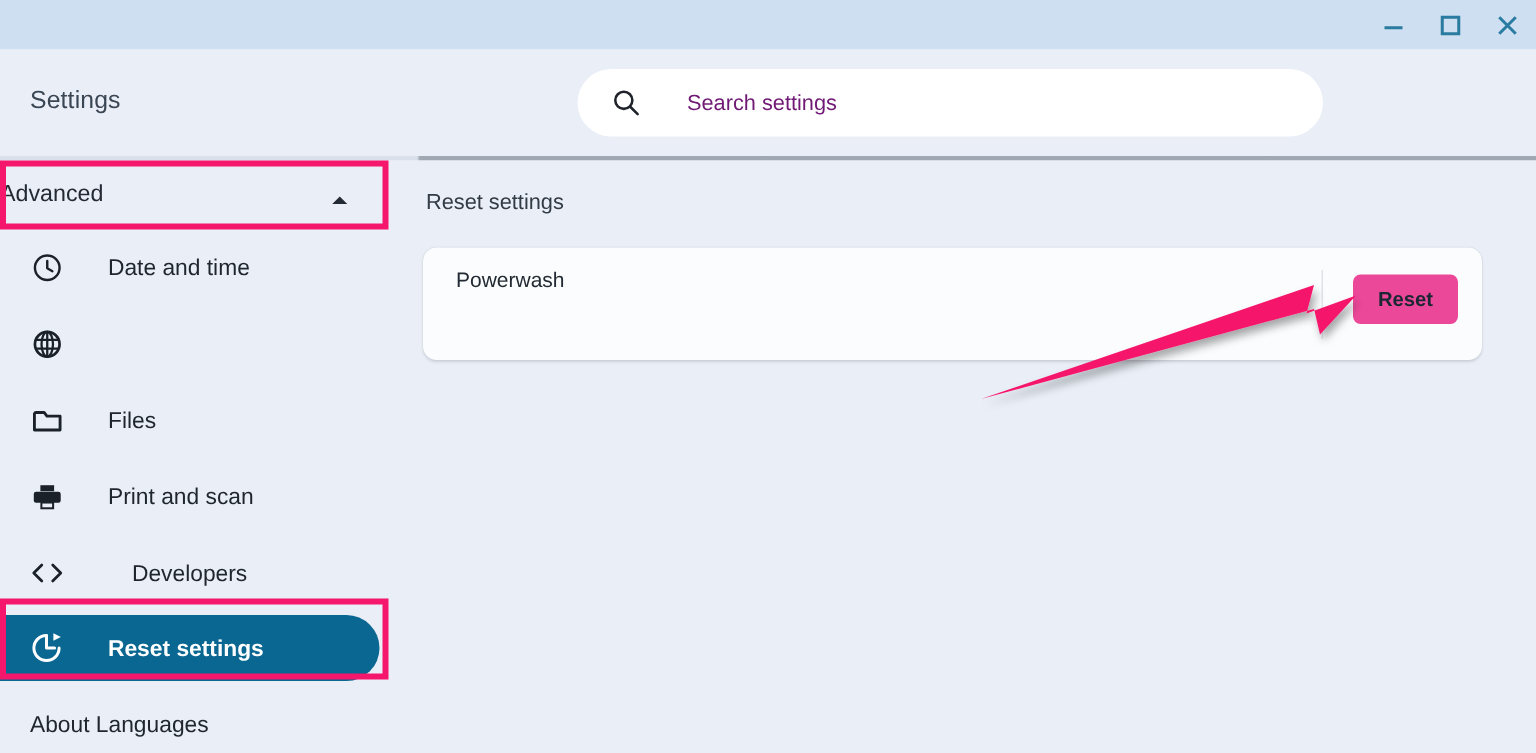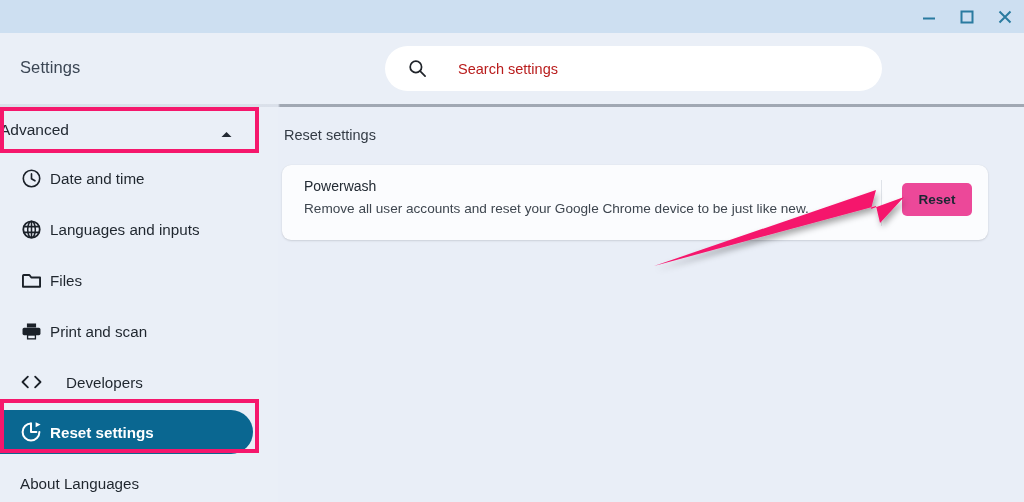--- a/index.html
+++ b/index.html
@@ -86,21 +86,21 @@
     width: 20px;
     height: 20px;
     display: flex;
     align-items: center;
     justify-content: center;
     color: #20242a;
   }
   .search-placeholder {
     margin-left: 31px;
     font-size: 14.5px;
-    color: #b91c1c;
+    color: #701a75;
   }
 
   
   .sidebar {
     position: absolute;
     left: 0;
     top: 107px;
     width: 278px;
     height: 395px;
     background: #eaeff7;
@@ -139,21 +139,21 @@
   .nav-item .nav-icon {
     width: 26px;
     height: 24px;
     display: flex;
     align-items: center;
     justify-content: center;
     color: #1b2129;
     flex: 0 0 auto;
   }
   .nav-item .nav-label {
-    margin-left: 6px;
+    margin-left: 28px;
     font-size: 15.2px;
     color: #1f262e;
   }
   .nav-item.selected {
     background: #0a6791;
     border-top-right-radius: 22px;
     border-bottom-right-radius: 22px;
     width: 253px;
   }
   .nav-item.selected .nav-icon,
@@ -319,21 +319,20 @@
     </div>
 
     <div class="nav-item" style="top:100px;">
       <span class="nav-icon">
         <svg width="21" height="21" viewBox="0 0 22 22">
           <circle cx="11" cy="11" r="8.6" fill="none" stroke="currentColor" stroke-width="1.9"></circle>
           <ellipse cx="11" cy="11" rx="4" ry="8.6" fill="none" stroke="currentColor" stroke-width="1.6"></ellipse>
           <path d="M2.7 8 H19.3 M2.7 14 H19.3 M11 2.4 V19.6" stroke="currentColor" stroke-width="1.6" fill="none"></path>
         </svg>
       </span>
-      <span class="nav-label">Languages and inputs</span>
     </div>
 
     <div class="nav-item" style="top:202px;">
       <span class="nav-icon">
         <svg width="21" height="21" viewBox="0 0 22 22">
           <rect x="6.2" y="2.6" width="9.6" height="4.2" fill="currentColor"></rect>
           <rect x="1.6" y="7.2" width="18.8" height="7.6" rx="1.6" fill="currentColor"></rect>
           <rect x="6.2" y="14" width="9.6" height="5.4" fill="currentColor"></rect>
           <rect x="7.6" y="15.4" width="6.8" height="2.6" fill="#eaeff7"></rect>
         </svg>
@@ -371,21 +370,20 @@
     </div>
 
     <div class="nav-about">About Languages</div>
   </div>
 
   <div class="content">
     <div class="section-title">Reset settings</div>
 
     <div class="card">
       <div class="card-title">Powerwash</div>
-      <div class="card-desc">Remove all user accounts and reset your Google Chrome device to be just like new.</div>
       <div class="card-sep"></div>
       <button class="reset-button">Reset</button>
     </div>
   </div>
 
   <div class="anno-box" id="anno-advanced"></div>
   <div class="anno-box" id="anno-reset-nav"></div>
 
   <svg class="anno-arrow" viewBox="0 0 290 100">
     <defs>

